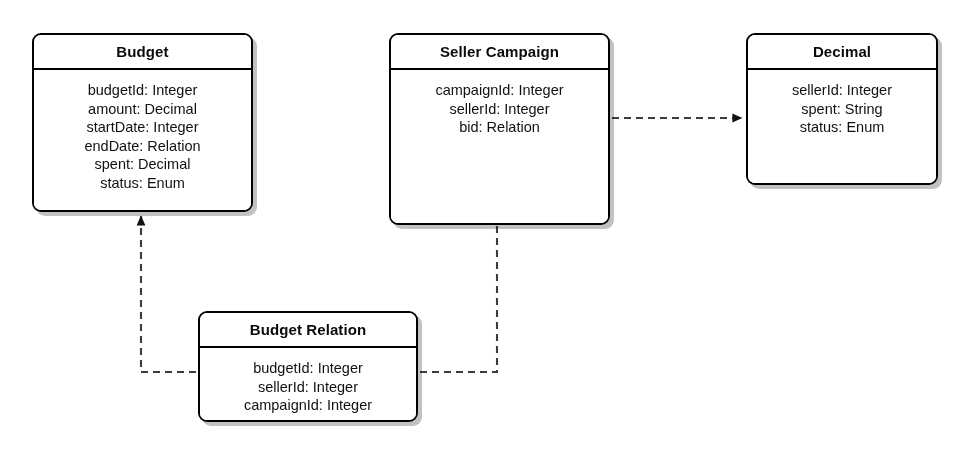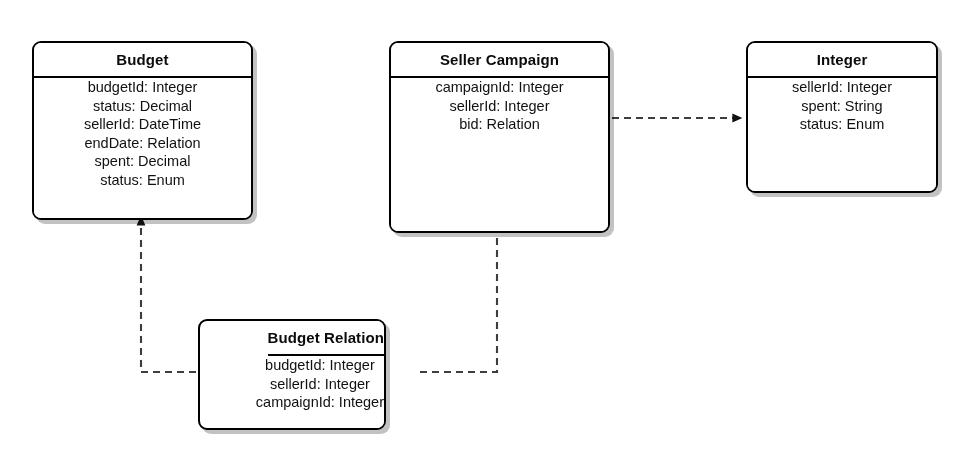--- a/index.html
+++ b/index.html
@@ -29,21 +29,20 @@
   .entity {
     position: absolute;
     box-sizing: border-box;
     background: #ffffff;
     border: 2.4px solid #000000;
     border-radius: 9px;
     box-shadow: 4px 4px 0 0 rgba(0,0,0,0.24);
     display: flex;
     flex-direction: column;
     z-index: 2;
-    margin-top: 8px;
   }
   .entity-header {
     box-sizing: border-box;
     height: 35px;
     flex: 0 0 35px;
     display: flex;
     align-items: center;
     justify-content: center;
     border-bottom: 2.2px solid #000000;
     background: #ffffff;
@@ -52,20 +51,21 @@
   .entity-title {
     font-size: 15px;
     font-weight: bold;
     color: #0b0b0b;
     letter-spacing: 0.1px;
     line-height: 1;
     white-space: nowrap;
   }
   .entity-body {
     flex: 1 1 auto;
+    padding-top: 11px;
     display: flex;
     flex-direction: column;
     align-items: center;
     background: #ffffff;
     border-radius: 0 0 7px 7px;
   }
   .attr {
     font-size: 14.5px;
     color: #111111;
     line-height: 18.5px;
@@ -93,51 +93,51 @@
 
     <path d="M 196 372 L 141 372 L 141 216" fill="none" stroke="#3d3d3d" stroke-width="2.1" stroke-dasharray="7 5" marker-end="url(#arrow-up)"></path>
   </svg>
 
   <div class="entity" style="left:32px; top:33px; width:221px; height:179px;">
     <div class="entity-header">
       <span class="entity-title">Budget</span>
     </div>
     <div class="entity-body">
       <span class="attr">budgetId: Integer</span>
-      <span class="attr">status: Decimal</span>
-      <span class="attr">sellerId: DateTime</span>
+      <span class="attr">amount: Decimal</span>
+      <span class="attr">startDate: Integer</span>
       <span class="attr">endDate: Relation</span>
       <span class="attr">spent: Decimal</span>
       <span class="attr">status: Enum</span>
     </div>
   </div>
 
   <div class="entity" style="left:389px; top:33px; width:221px; height:192px;">
     <div class="entity-header">
       <span class="entity-title">Seller Campaign</span>
     </div>
     <div class="entity-body">
       <span class="attr">campaignId: Integer</span>
       <span class="attr">sellerId: Integer</span>
       <span class="attr">bid: Relation</span>
     </div>
   </div>
 
   <div class="entity" style="left:746px; top:33px; width:192px; height:152px;">
     <div class="entity-header">
-      <span class="entity-title">Integer</span>
+      <span class="entity-title">Decimal</span>
     </div>
     <div class="entity-body">
       <span class="attr">sellerId: Integer</span>
       <span class="attr">spent: String</span>
       <span class="attr">status: Enum</span>
     </div>
   </div>
 
-  <div class="entity" style="left:198px; top:311px; width:188px; height:111px;align-items:flex-end;">
+  <div class="entity" style="left:198px; top:311px; width:220px; height:111px;">
     <div class="entity-header">
       <span class="entity-title">Budget Relation</span>
     </div>
     <div class="entity-body">
       <span class="attr">budgetId: Integer</span>
       <span class="attr">sellerId: Integer</span>
       <span class="attr">campaignId: Integer</span>
     </div>
   </div>
 

